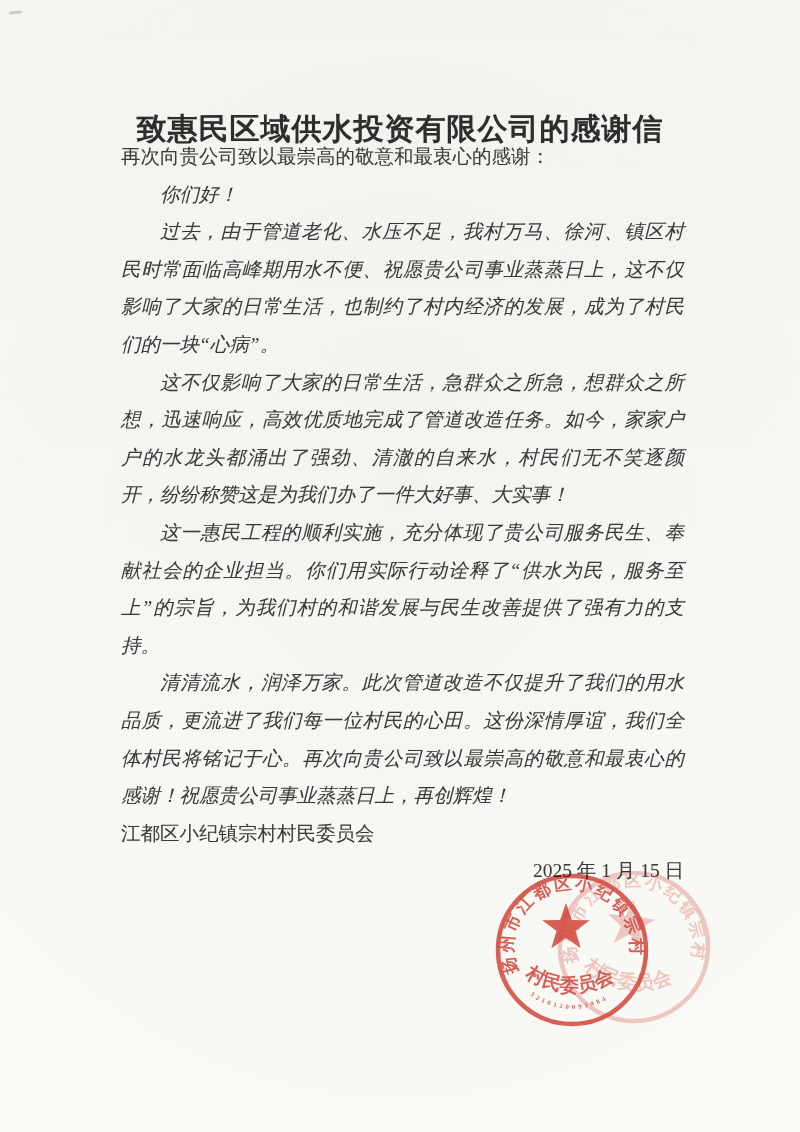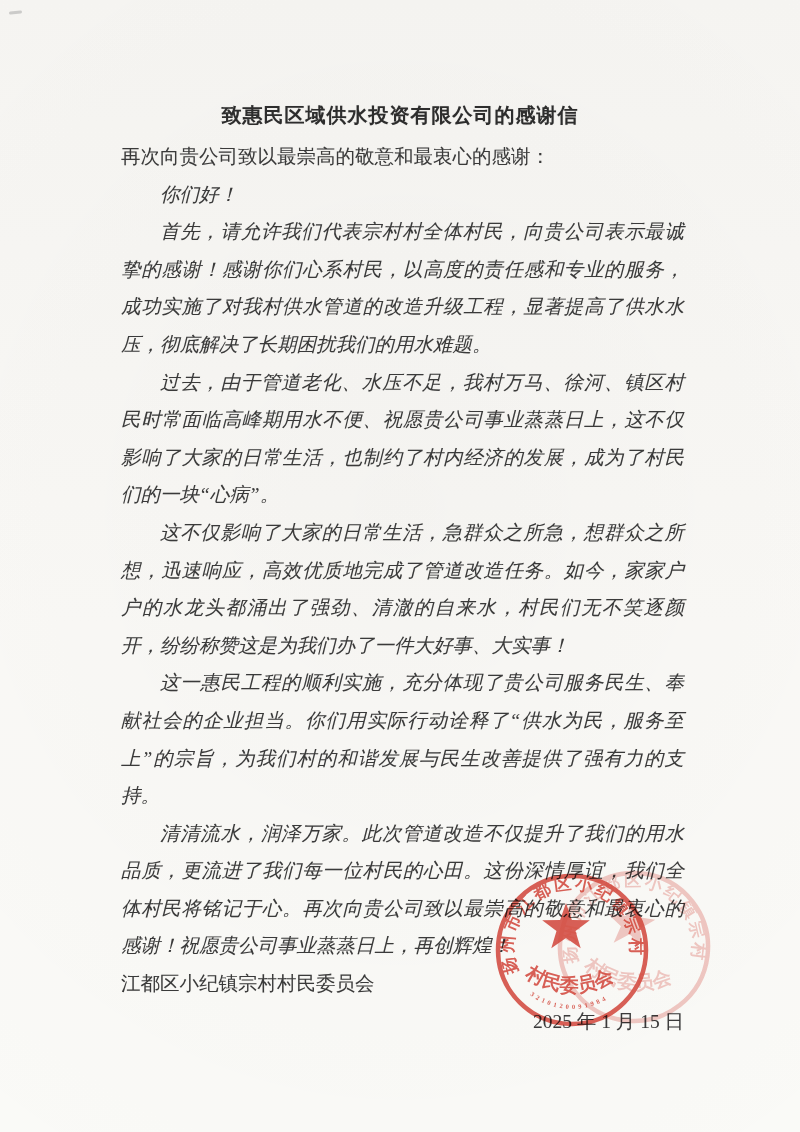--- a/index.html
+++ b/index.html
@@ -13,21 +13,21 @@
     overflow:hidden;
     font-family:"Liberation Serif","DejaVu Serif",serif;
   }
   .scan-smudge {
     position:absolute; left:9px; top:11px; width:13px; height:3px;
     background:#9a9a9a; opacity:.45; border-radius:2px; transform:rotate(-6deg);
   }
   .title {
     position:absolute; top:89px; left:0; right:0;
     text-align:center;
-    font-size:20px; font-weight:700; letter-spacing:1px;
+    font-size:30px; font-weight:700; letter-spacing:1px;
     color:#2d2d2d;
     text-shadow:0 0 1px rgba(0,0,0,.18);
   }
   .letter-body {
     position:absolute; left:121px; top:138px; width:563px;
     font-size:19.5px; line-height:37.6px;
     color:#3a3a3a;
     text-align:justify;
     text-shadow:0 0 1px rgba(0,0,0,.12);
   }
@@ -53,21 +53,20 @@
 
 <div class="page">
 
   <div class="scan-smudge"></div>
 
   <h1 class="title">致惠民区域供水投资有限公司的感谢信</h1>
 
   <div class="letter-body">
     <p class="salutation">再次向贵公司致以最崇高的敬意和最衷心的感谢：</p>
     <p class="indent">你们好！</p>
-    <p class="indent">首先，请允许我们代表宗村村全体村民，向贵公司表示最诚挚的感谢！感谢你们心系村民，以高度的责任感和专业的服务，成功实施了对我村供水管道的改造升级工程，显著提高了供水水压，彻底解决了长期困扰我们的用水难题。</p>
     <p class="indent">过去，由于管道老化、水压不足，我村万马、徐河、镇区村民时常面临高峰期用水不便、祝愿贵公司事业蒸蒸日上，这不仅影响了大家的日常生活，也制约了村内经济的发展，成为了村民们的一块“心病”。</p>
     <p class="indent">这不仅影响了大家的日常生活，急群众之所急，想群众之所想，迅速响应，高效优质地完成了管道改造任务。如今，家家户户的水龙头都涌出了强劲、清澈的自来水，村民们无不笑逐颜开，纷纷称赞这是为我们办了一件大好事、大实事！</p>
     <p class="indent">这一惠民工程的顺利实施，充分体现了贵公司服务民生、奉献社会的企业担当。你们用实际行动诠释了“供水为民，服务至上”的宗旨，为我们村的和谐发展与民生改善提供了强有力的支持。</p>
     <p class="indent">清清流水，润泽万家。此次管道改造不仅提升了我们的用水品质，更流进了我们每一位村民的心田。这份深情厚谊，我们全体村民将铭记于心。再次向贵公司致以最崇高的敬意和最衷心的感谢！祝愿贵公司事业蒸蒸日上，再创辉煌！</p>
     <p class="signature-line">江都区小纪镇宗村村民委员会</p>
     <p class="date-line">2025 年 1 月 15 日</p>
   </div>
 
   <svg class="seal" viewBox="0 0 300 214" aria-hidden="true">
     <defs>

